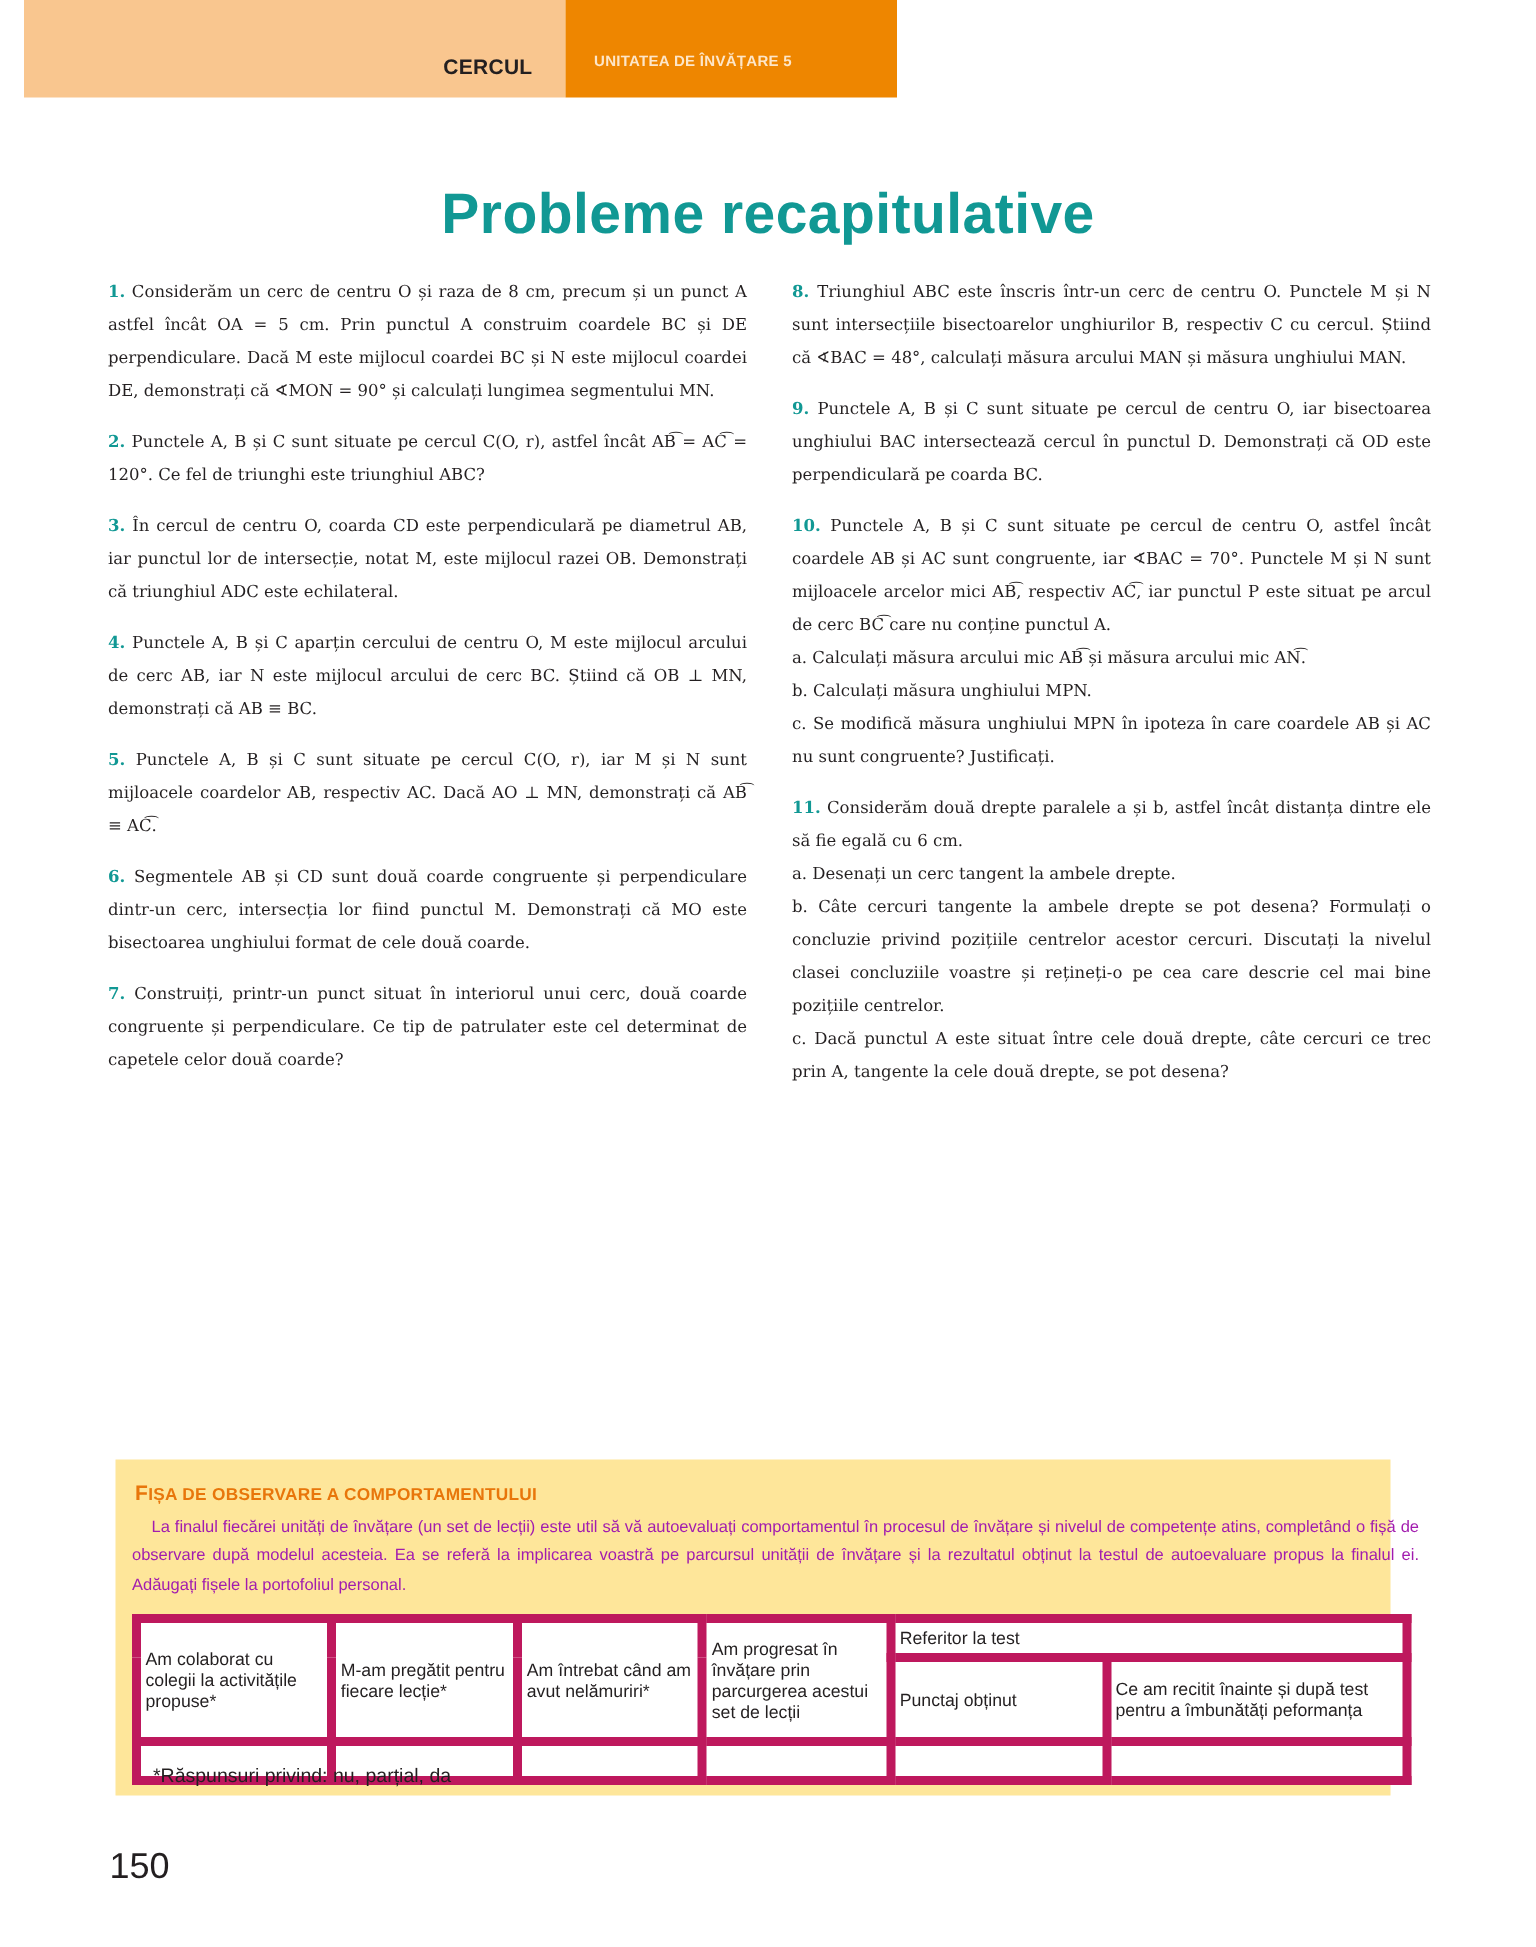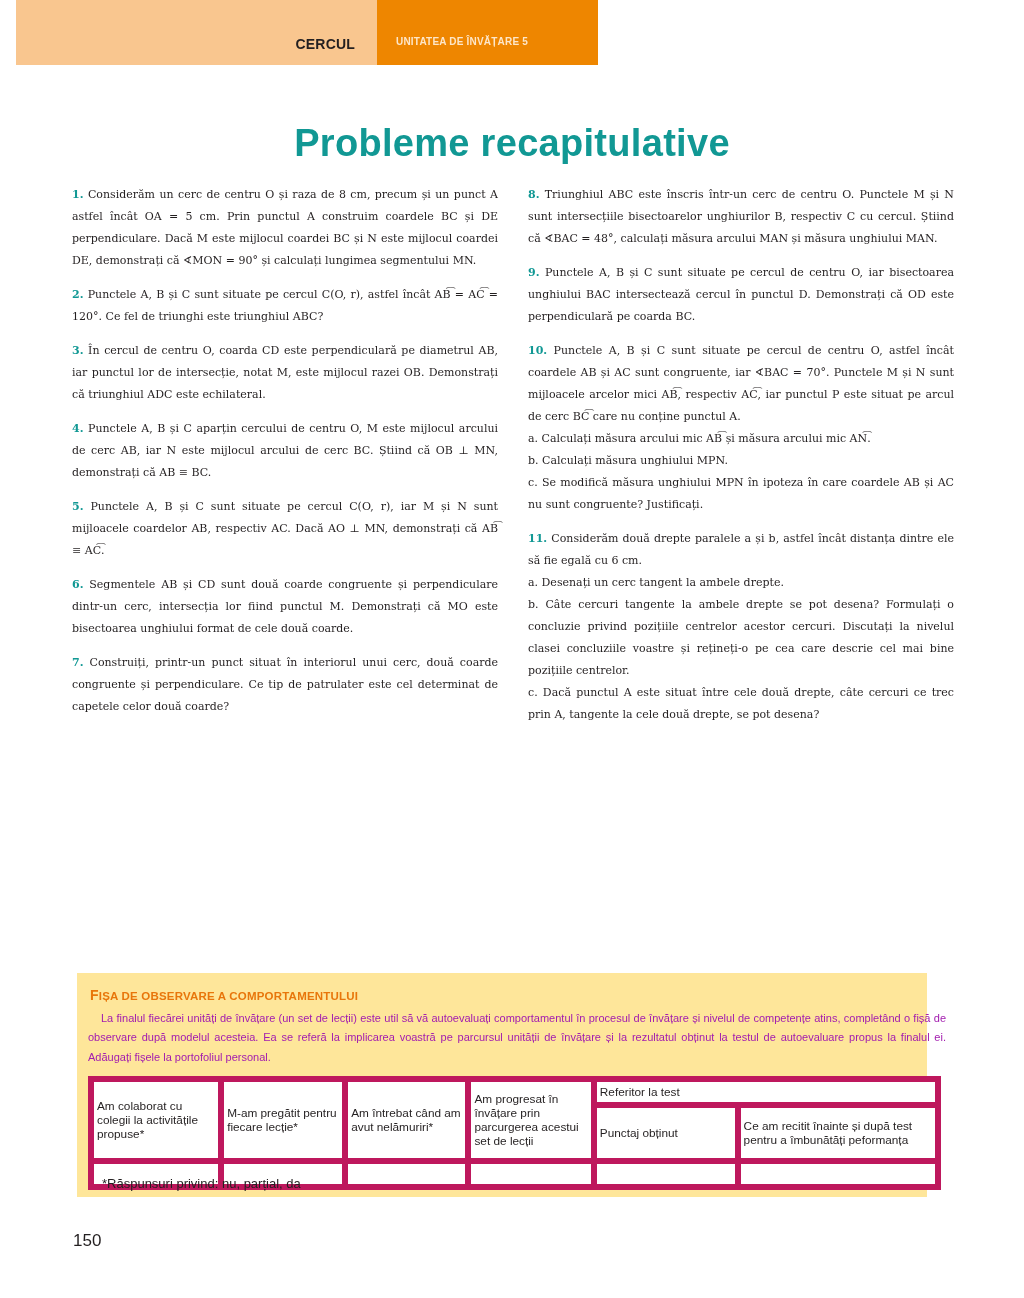--- a/index.html
+++ b/index.html
@@ -60,21 +60,21 @@
   }
   table.obs tr.head1 td { height: 18px; }
   table.obs tr.head2 td { height: 48px; }
   table.obs tr.empty td { height: 18px; }
   .box .footnote {
     position: absolute; left: 25px; top: 203px;
     font-family: "Liberation Sans", sans-serif; font-size: 13px; color: #231f20;
   }
   .pageno {
     position: absolute; left: 73px; top: 1231px;
-    font-family: "Liberation Sans", sans-serif; font-size: 17px; color: #231f20;
+    font-family: "Liberation Sans", sans-serif; font-size: 24px; color: #231f20;
   }
 </style>
 </head>
 <body>
 
 <div class="topbar">
   <div class="chapter">
     <span>CERCUL</span>
   </div>
   <div class="unit">

